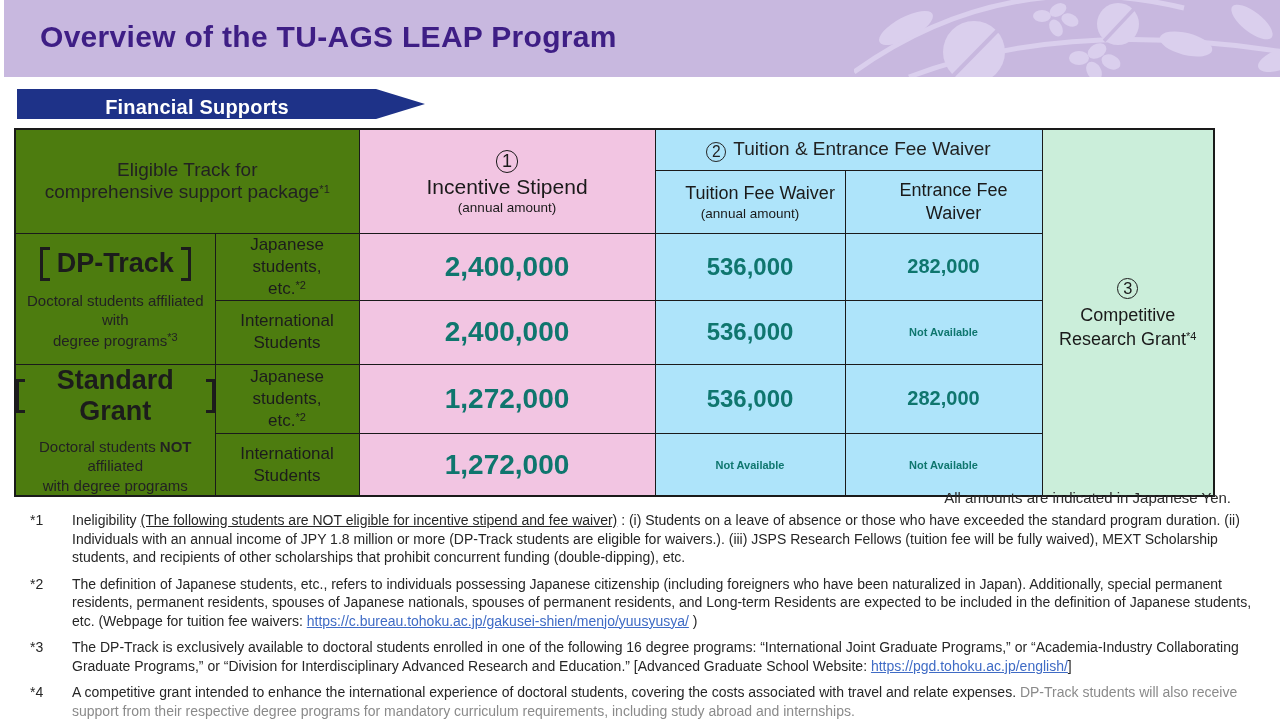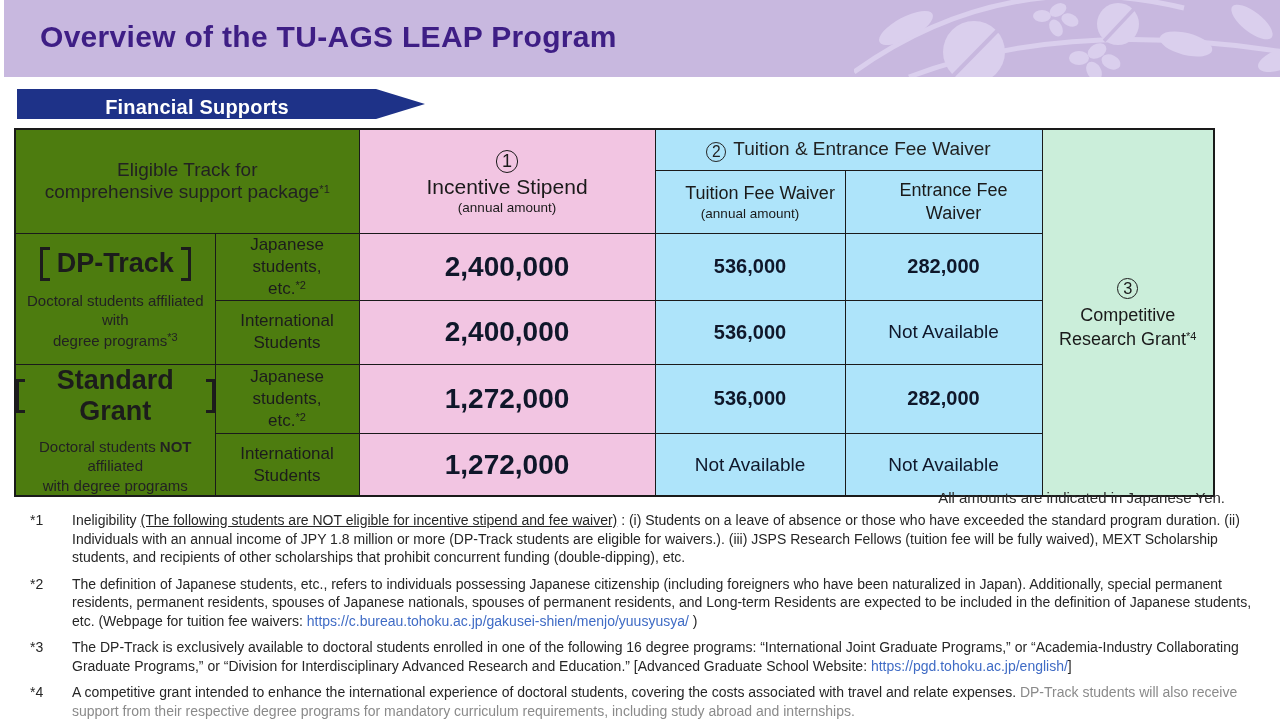--- a/index.html
+++ b/index.html
@@ -44,35 +44,35 @@
   .grant-h{font-size:18px;line-height:1.3;}
   .grant-h .circ-row{font-size:20px;margin-bottom:4px;}
 
   .track-name{display:flex;align-items:center;justify-content:center;font-size:27px;font-weight:bold;color:#1c1c1c;}
   .lbracket,.rbracket{display:inline-block;width:7px;height:28px;border:3.5px solid #1c1c1c;}
   .lbracket{border-right:none;margin-right:7px;}
   .rbracket{border-left:none;margin-left:7px;}
   .track-desc{font-size:15px;color:#222;margin-top:10px;line-height:1.3;}
   .student{font-size:17px;line-height:1.3;color:#1c1c1c;}
 
-  .amount{font-weight:bold;color:#0f172a;}
+  .amount{font-weight:bold;color:#0f766e;}
   .amount.stipend{font-size:28px;}
-  .amount.tuition{font-size:20px;}
+  .amount.tuition{font-size:24px;}
   .amount.entrance{font-size:20px;margin-top:40px;}
-  .amount.na{font-size:19px;font-weight:normal;}
-
-  .yen-note{position:absolute;left:26px;top:489px;width:1199px;text-align:right;font-size:15px;color:#2b2b2b;}
+  .amount.na{font-size:11px;font-weight:bold;}
+
+  .yen-note{position:absolute;left:32px;top:489px;width:1199px;text-align:right;font-size:15px;color:#2b2b2b;}
 
   
   .footnotes{position:absolute;left:30px;top:511px;width:1228px;font-size:14px;line-height:18.5px;color:#262626;}
   .fn{display:flex;margin-bottom:8px;}
   .fn-marker{flex:none;width:42px;}
   .fn-text{flex:1;margin:0;}
   .u{text-decoration:underline;}
-  a.link{color:#3f6bc5;cursor:pointer;}
+  a.link{color:#3f6bc5;text-decoration:underline;cursor:pointer;}
   .grey{color:#8a8a8a;}
 </style>
 </head>
 <body>
 
 <div class="page">
 
   <header class="banner">
     <svg class="deco" width="430" height="77" viewBox="0 0 430 77">
       <g fill="#dacfed">

